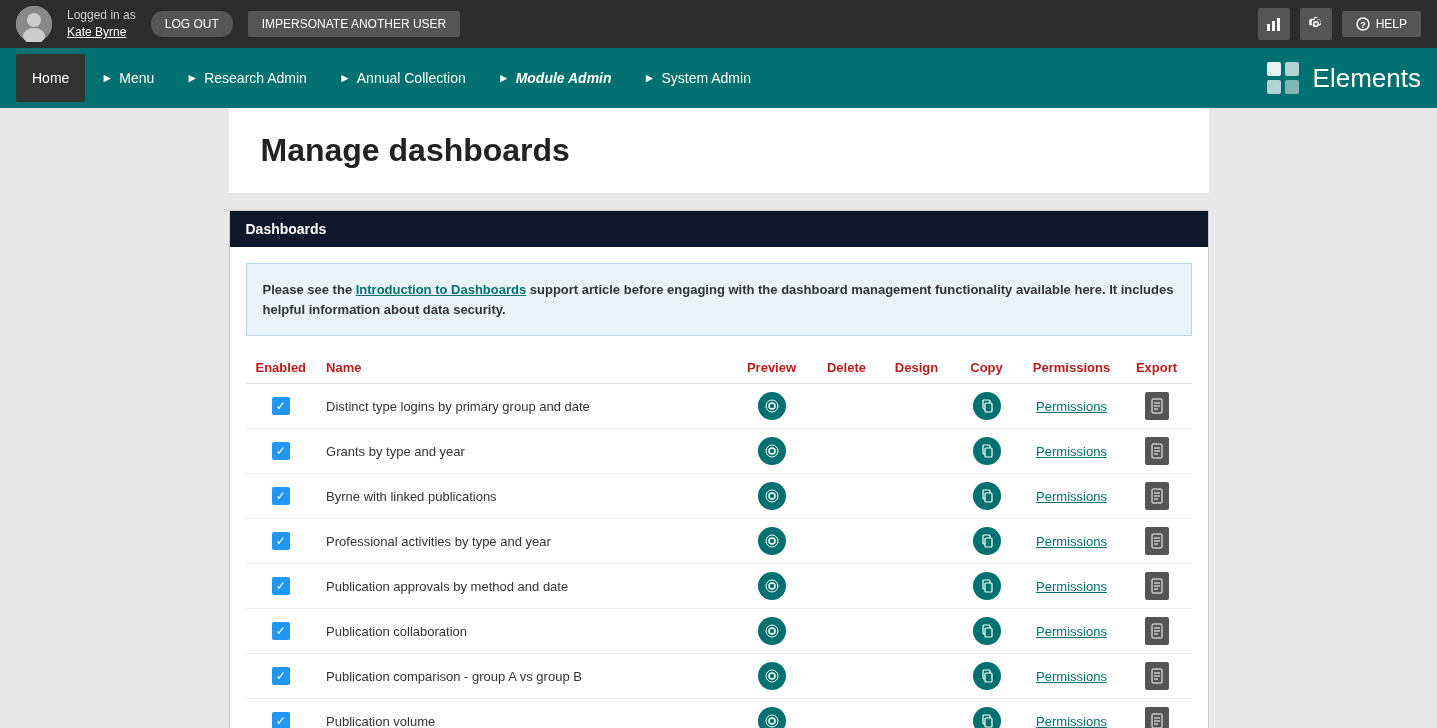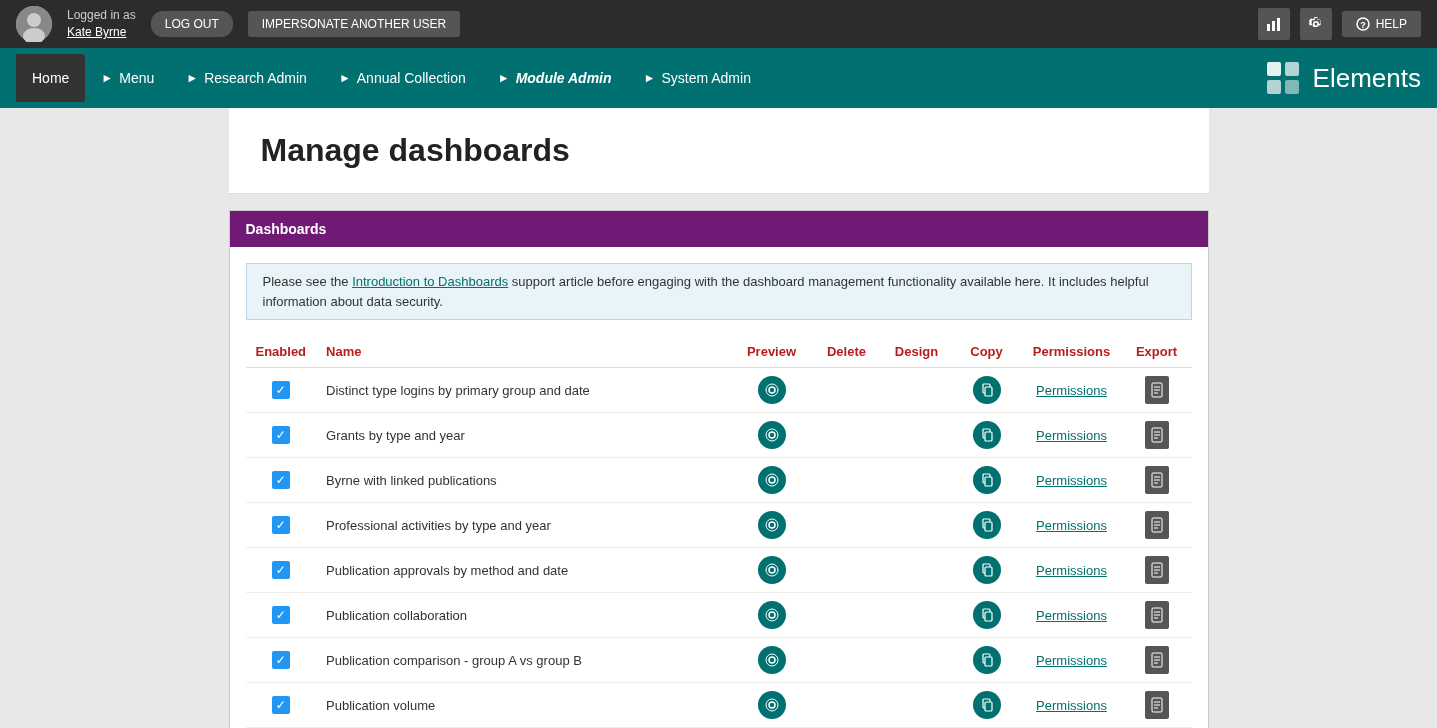--- a/index.html
+++ b/index.html
@@ -111,36 +111,37 @@
       font-weight: bold;
       color: #222;
     }
 
     .section-card {
       background: #fff;
       margin: 16px 0;
       border: 1px solid #ccc;
     }
     .section-header {
-      background: #701a75;
+      background: #0f172a;
       color: #fff;
       padding: 10px 16px;
       font-size: 14px;
       font-weight: bold;
     }
     .section-body { padding: 16px; }
 
     .info-box {
       background: #e8f4f8;
       border: 1px solid #b8d8e8;
-      padding: 8px 16px;
+      padding: 16px 16px;
       margin-bottom: 16px;
       font-size: 13px;
       color: #333;
       line-height: 1.5;
+      font-weight: bold;
     }
     .info-box a { color: #007070; }
 
     
     .dashboard-table {
       width: 100%;
       border-collapse: collapse;
       font-size: 13px;
     }
     .dashboard-table th {

